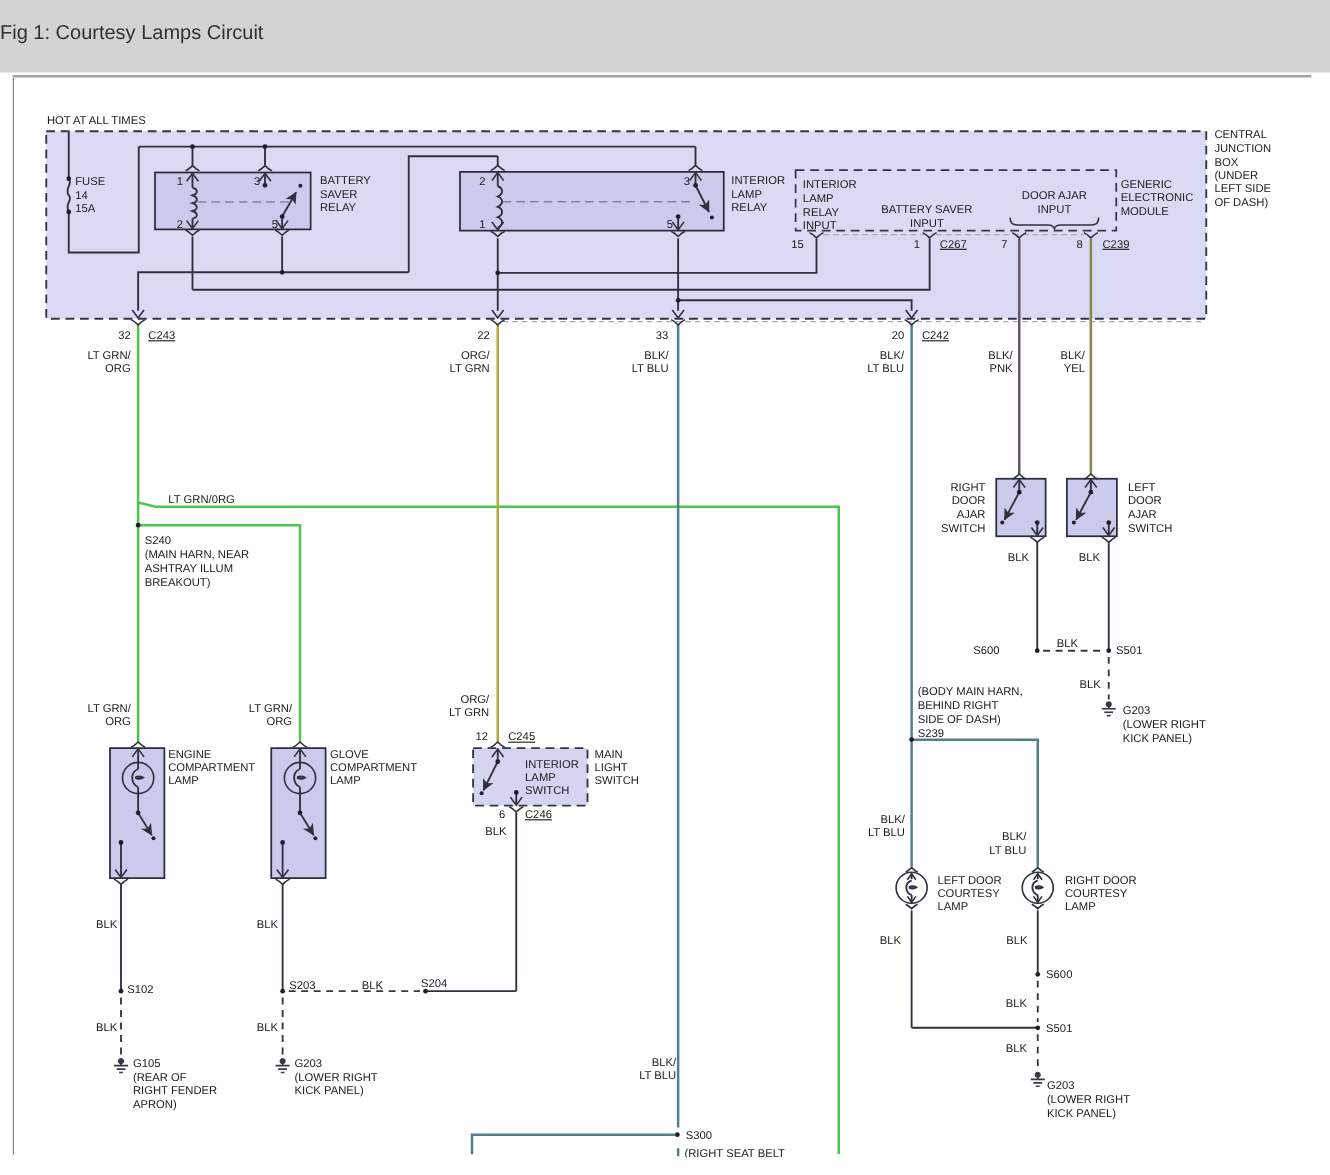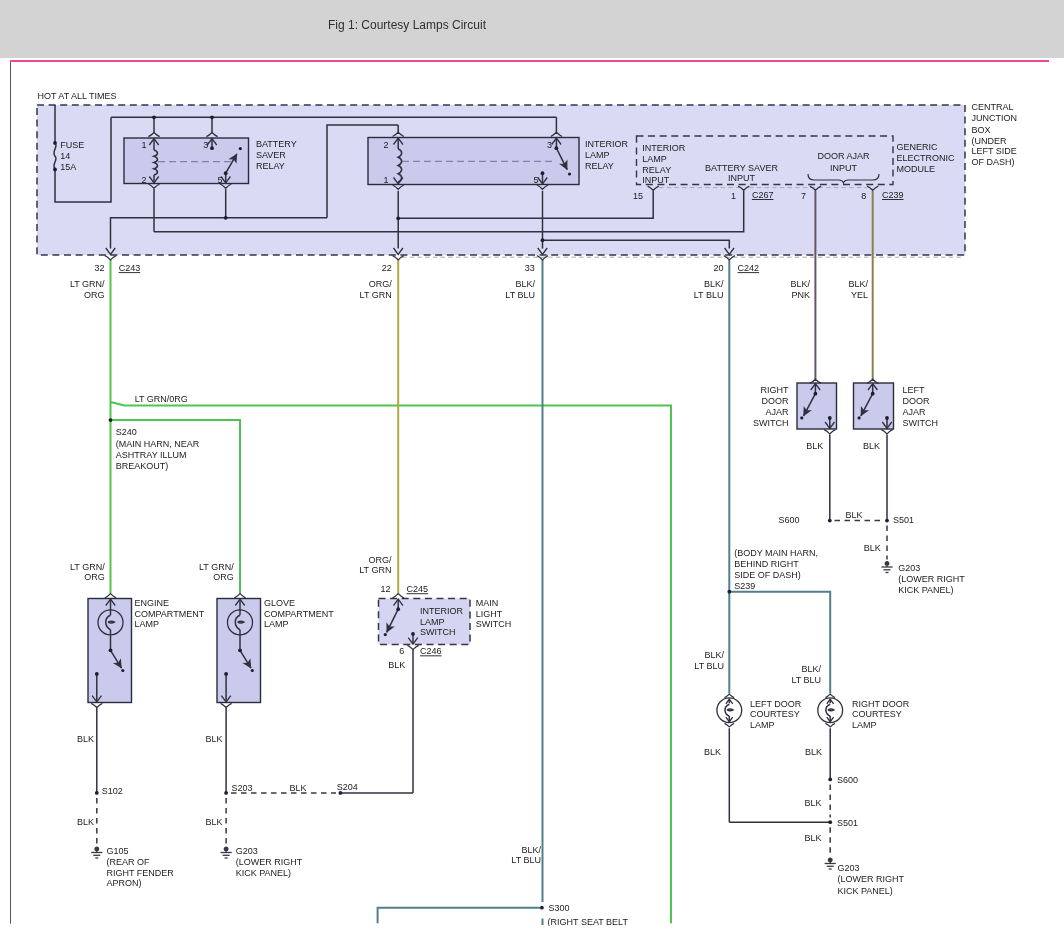--- a/index.html
+++ b/index.html
@@ -1,20 +1,20 @@
 <!DOCTYPE html>
 <html><head>
 <meta charset="utf-8">
 <style>
   html,body{margin:0;padding:0;background:#ffffff;width:1064px;height:940px;overflow:hidden;}
   body{font-family:"Liberation Sans", sans-serif;}
   #hdr{position:absolute;left:0;top:0;width:1064px;height:58px;background:#d3d3d3;}
-  #ttl{position:absolute;left:0;top:18px;width:814px;text-align:center;font-size:12px;color:#303030;}
+  #ttl{position:absolute;left:0;top:18px;width:814px;font-size:16px;color:#303030;}
   #box{position:absolute;left:10px;top:60px;width:1039px;height:866px;background:#ffffff;
-       border-top:2px solid #ec4899;overflow:hidden;}
+       border-top:2px solid #a3a3a3;overflow:hidden;}
   svg text{font-family:"Liberation Sans", sans-serif;fill:#1b1b1b;}
   .t9{font-size:9px;}
   .ra{text-anchor:end;}
   .mid{text-anchor:middle;}
 </style>
 </head>
 <body>
 <div id="hdr"></div>
 <div id="ttl">Fig 1: Courtesy Lamps Circuit</div>
 <div id="box">

